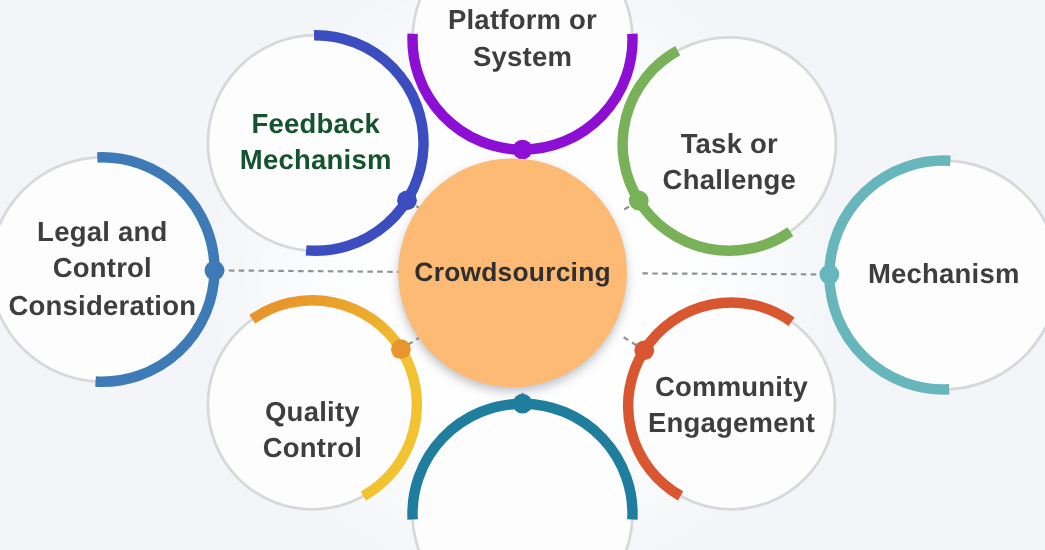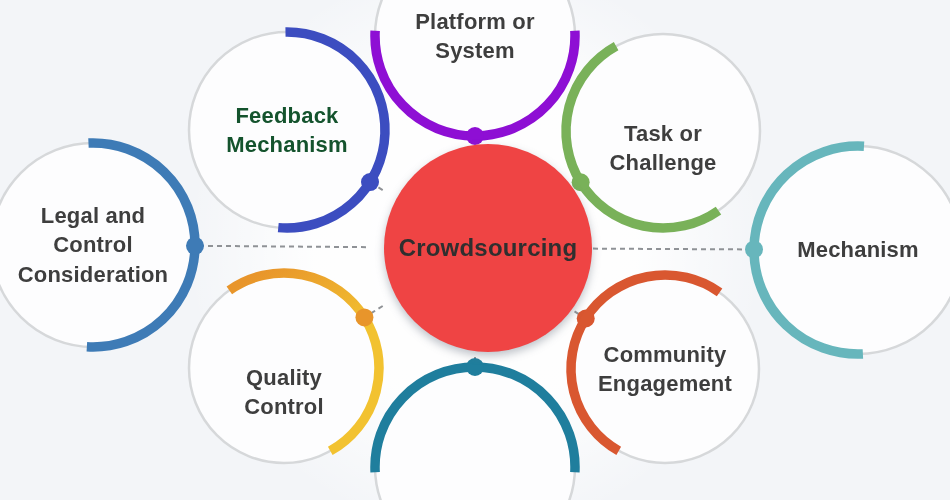--- a/index.html
+++ b/index.html
@@ -13,38 +13,38 @@
   .glow{
     position:absolute;left:475px;top:248px;
     width:600px;height:600px;
     transform:translate(-50%,-50%);
     border-radius:50%;
     background:radial-gradient(circle, rgba(255,255,255,0.98) 0%, rgba(255,255,255,0.9) 38%, rgba(255,255,255,0) 68%);
     pointer-events:none;
   }
   svg{position:absolute;left:0;top:0;}
   .center-node{
-    position:absolute;left:488px;top:248px;
+    position:absolute;left:466px;top:248px;
     width:208px;height:208px;
     transform:translate(-50%,-50%);
     border-radius:50%;
-    background:#ef4444;
+    background:#fdba74;
     box-shadow:0 4px 9px rgba(104,115,128,0.42);
     display:flex;align-items:center;justify-content:center;
   }
   .center-label{
     font-size:24px;font-weight:bold;color:#2f2f2f;letter-spacing:.2px;
   }
   #labels{position:absolute;inset:0;pointer-events:none;}
   .node-label{
     position:absolute;
     transform:translate(-50%,-50%);
     text-align:center;
     white-space:pre-line;
-    font-size:22px;font-weight:bold;
+    font-size:25px;font-weight:bold;
     color:#3e3e3e;
     line-height:1.33;
     letter-spacing:.2px;
     width:max-content;max-width:200px;
   }
 </style>
 </head>
 <body>
 
 <div class="stage" id="stage" style="background: rgb(243, 245, 248);">

